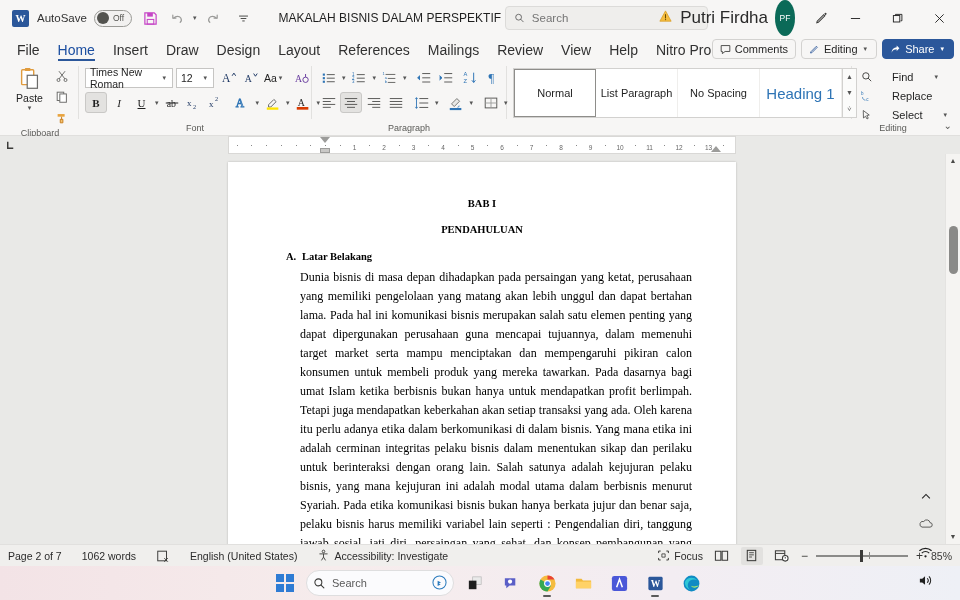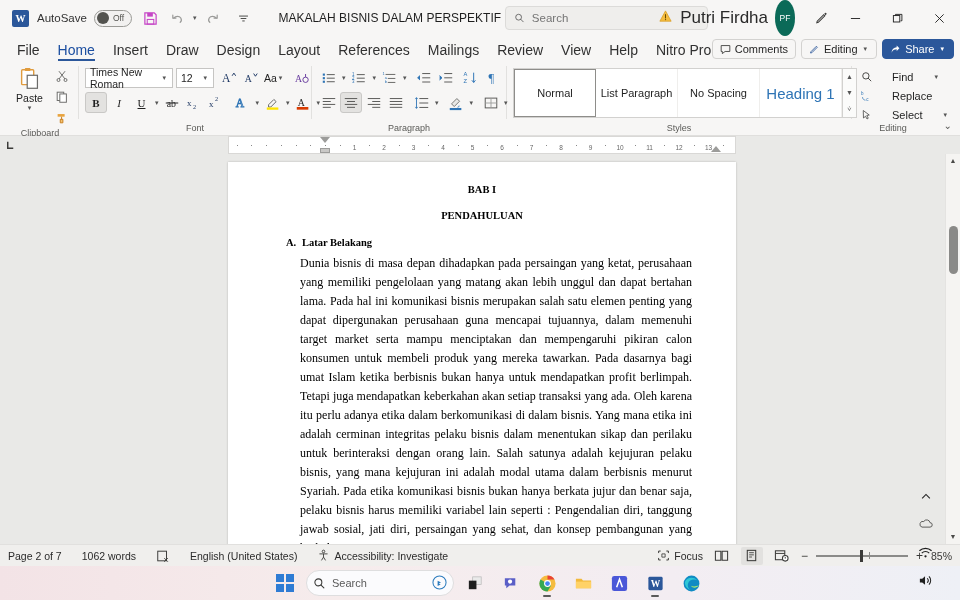--- a/index.html
+++ b/index.html
@@ -134,21 +134,21 @@
   .ruler-ticks { position: relative; width: 100%; height: 100%; }
   .tick { position: absolute; top: 7px; font-size: 6.5px; color: #666; transform: translateX(-50%); }
   .tickdot { position: absolute; top: 8px; width: 1px; height: 1px; background: #888; }
 
   
   .docarea { flex: 1; background: #e9e9e7; position: relative; overflow: hidden; }
   .page {
     position: absolute; left: 228px; top: 8px; width: 508px; height: 398px;
     background: #fff; box-shadow: 0 0 2px rgba(0,0,0,0.22);
   }
-  .page-inner { padding: 22px 44px 0 44px; font-family: "Liberation Serif", serif; }
+  .page-inner { padding: 36px 44px 0 44px; font-family: "Liberation Serif", serif; }
   .ctr { text-align: center; font-weight: bold; font-size: 10.5px; color: #000; }
   .sp1 { height: 15px; }
   .sp2 { height: 16px; }
   .lbl-row { display: flex; font-weight: bold; font-size: 10.5px; padding-left: 14px; }
   .lbl-row .mark { width: 16px; }
   .body-par {
     text-align: justify; font-size: 12px; line-height: 19px; color: #000;
     padding-left: 28px; padding-top: 6px;
   }
   .vscroll {
@@ -559,21 +559,20 @@
           <div class="style-item">List Paragraph</div>
           <div class="style-item">No Spacing</div>
           <div class="style-item h1">Heading 1</div>
           <div class="gallery-scroll">
             <div>▲</div>
             <div>▼</div>
             <div>⩒</div>
           </div>
         </div>
       </div>
-      <div class="group-label">Styles</div>
     </div>
     <div class="group-sep"></div>
 
     <div class="group" style="width:78px">
       <div class="group-body" style="flex-direction:column;gap:2px;padding-top:4px">
         <div class="edit-item">
           <svg width="12" height="12" viewBox="0 0 16 16">
               <circle cx="6.5" cy="6.5" r="4.2" fill="none" stroke="#3a3a38" stroke-width="1.2"></circle>
               <path d="M9.8 9.8l3.4 3.4" stroke="#3a3a38" stroke-width="1.2" stroke-linecap="round"></path>
             </svg>

